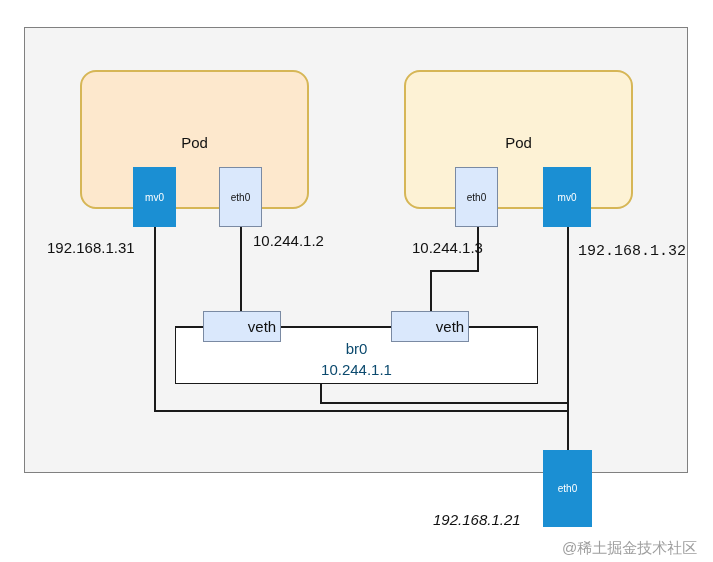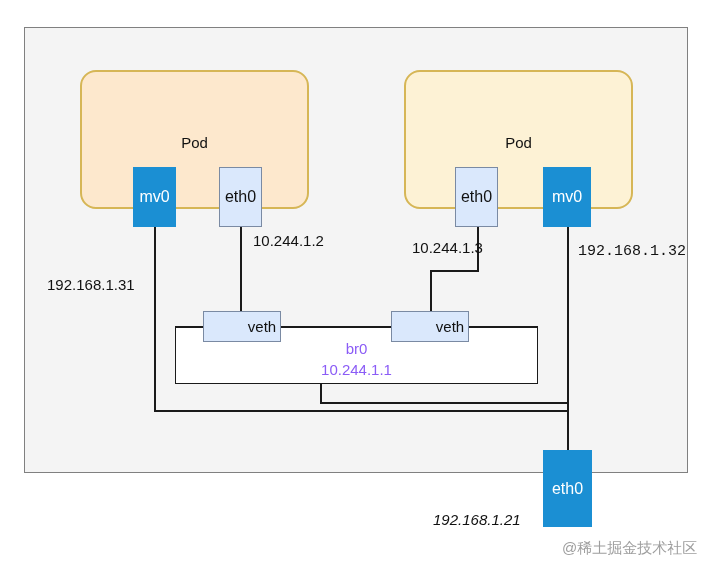--- a/index.html
+++ b/index.html
@@ -48,21 +48,21 @@
     color: #111111;
   }
 
   
   .iface {
     position: absolute;
     box-sizing: border-box;
     display: flex;
     align-items: center;
     justify-content: center;
-    font-size: 16px;
+    font-size: 10px;
     z-index: 6;
   }
   .iface.blue {
     background: #1b8fd3;
     border: 1px solid #1b8fd3;
     color: #ffffff;
   }
   .iface.light {
     background: #dae8fc;
     border: 1px solid #7a8aa3;
@@ -96,34 +96,34 @@
     box-sizing: border-box;
     z-index: 3;
   }
   .br0-text {
     position: absolute;
     left: 175px;
     top: 338px;
     width: 363px;
     text-align: center;
     font-size: 15px;
-    color: #8b5cf6;
+    color: #0c4a6e;
     line-height: 21px;
     z-index: 4;
   }
 
   
   .lbl {
     position: absolute;
     font-size: 15px;
     color: #111111;
     white-space: nowrap;
     z-index: 7;
   }
-  .lbl-mv0-left   { left: 47px;  top: 239px; margin-top: 37px; }
+  .lbl-mv0-left   { left: 47px;  top: 239px; }
   .lbl-eth0-left  { left: 253px; top: 232px; }
   .lbl-eth0-right { left: 412px; top: 239px; }
   .lbl-mv0-right  { left: 578px; top: 243px; font-family: Liberation Mono, monospace; }
   .lbl-eth0-host  { left: 433px; top: 511px; font-style: italic; }
 
   
   .wire {
     position: absolute;
     background: #1a1a1a;
     z-index: 2;

